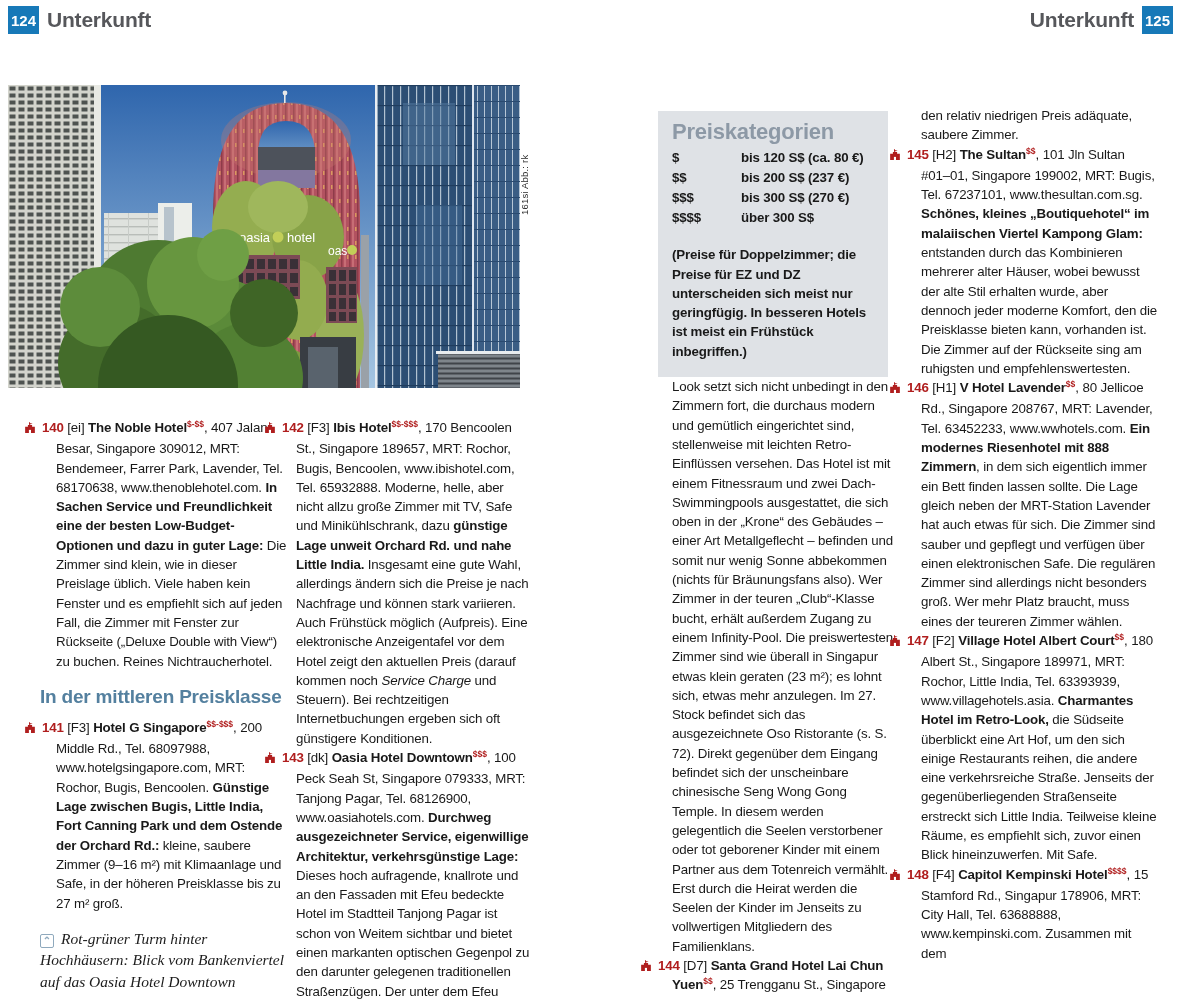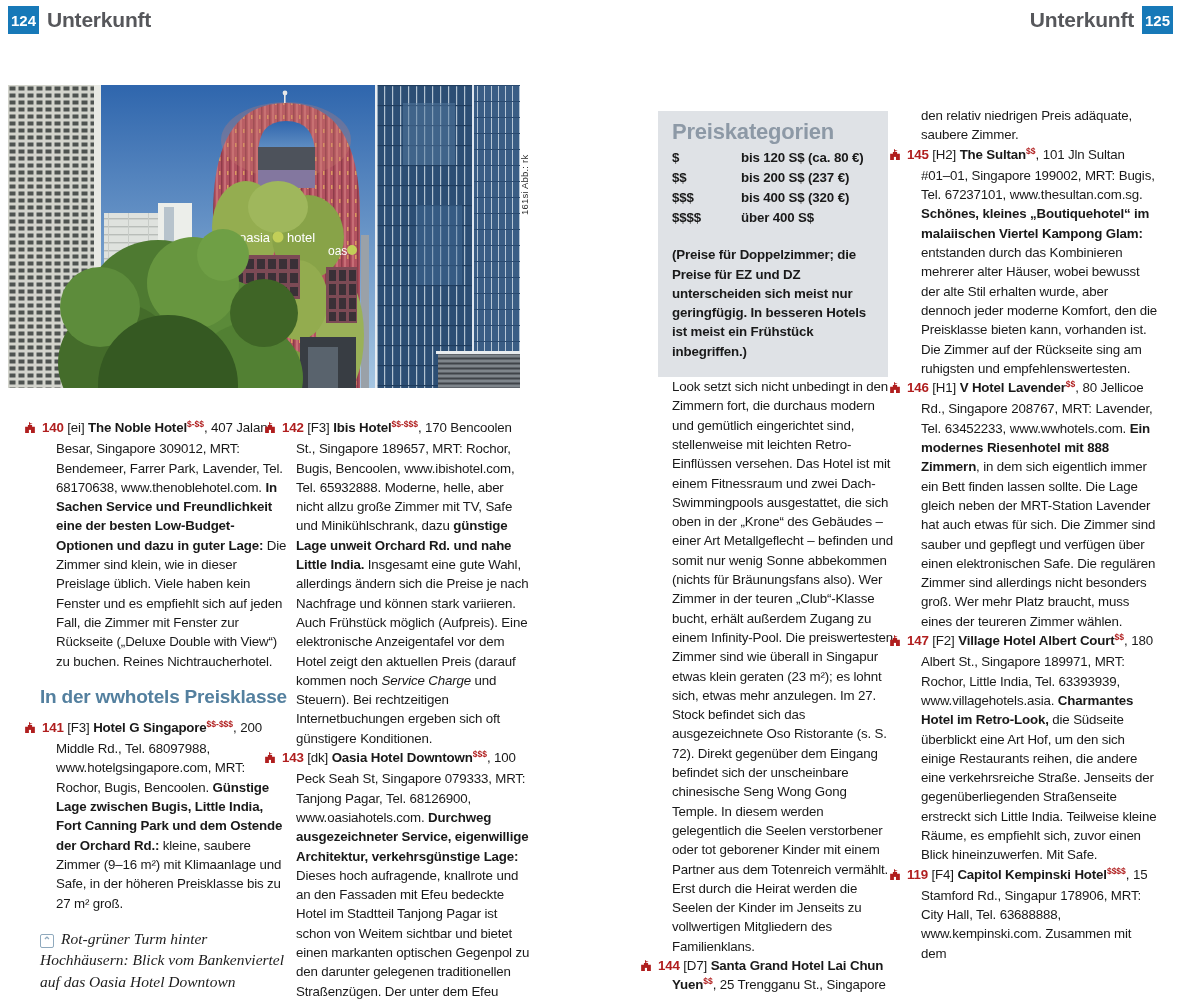--- a/index.html
+++ b/index.html
@@ -213,21 +213,21 @@
     </svg>
   </figure>
   <div class="photo-credit">161si Abb.: rk</div>
 
   <div class="col col-l1">
     <p class="entry"><span class="hicon-wrap"><svg viewBox="0 0 13 12" width="12" height="11" fill="#b01e1e">
             <path d="M5.4 0 h0.8 v1 l3.2 0.9 -3.2 0.9 v0.8 h-0.8 z"></path>
             <path d="M1.2 12 V5.2 h3 V3.4 h4.6 V5.2 h3 V12 Z"></path>
             <rect x="5.3" y="8.6" width="2.3" height="3.4" fill="#ffffff"></rect>
           </svg></span><span class="run-num">140</span><span class="run-reg"> [ei] </span><span class="run-b">The Noble Hotel</span><span class="run-sup">$-$$</span><span class="run-reg">, 407 Jalan Besar, Singapore 309012, MRT: Bendemeer, Farrer Park, Lavender, Tel. 68170638, www.thenoblehotel.com. </span><span class="run-b">In Sachen Service und Freundlichkeit eine der besten Low-Budget-Optionen und dazu in guter Lage:</span><span class="run-reg"> Die Zimmer sind klein, wie in dieser Preislage üblich. Viele haben kein Fenster und es empfiehlt sich auf jeden Fall, die Zimmer mit Fenster zur Rückseite („Deluxe Double with View“) zu buchen. Reines Nichtraucherhotel.</span></p>
-    <h2 class="section-heading">In der wwhotels Preisklasse</h2>
+    <h2 class="section-heading">In der mittleren Preisklasse</h2>
     <p class="entry"><span class="hicon-wrap"><svg viewBox="0 0 13 12" width="12" height="11" fill="#b01e1e">
             <path d="M5.4 0 h0.8 v1 l3.2 0.9 -3.2 0.9 v0.8 h-0.8 z"></path>
             <path d="M1.2 12 V5.2 h3 V3.4 h4.6 V5.2 h3 V12 Z"></path>
             <rect x="5.3" y="8.6" width="2.3" height="3.4" fill="#ffffff"></rect>
           </svg></span><span class="run-num">141</span><span class="run-reg"> [F3] </span><span class="run-b">Hotel G Singapore</span><span class="run-sup">$$-$$$</span><span class="run-reg">, 200 Middle Rd., Tel. 68097988, www.hotelgsingapore.com, MRT: Rochor, Bugis, Bencoolen. </span><span class="run-b">Günstige Lage zwischen Bugis, Little India, Fort Canning Park und dem Ostende der Orchard Rd.:</span><span class="run-reg"> kleine, saubere Zimmer (9–16 m²) mit Klimaanlage und Safe, in der höheren Preisklasse bis zu 27 m² groß.</span></p>
     <div class="caption">
       <span class="cap-icon">⌃</span><span class="cap-text">Rot-grüner Turm hinter Hochhäusern: Blick vom Bankenviertel auf das Oasia Hotel Downtown</span>
     </div>
   </div>
 
@@ -251,25 +251,25 @@
           <div class="price-row">
             <span class="price-sym">$</span>
             <span class="price-desc">bis 120 S$ (ca. 80 €)</span>
           </div>
           <div class="price-row">
             <span class="price-sym">$$</span>
             <span class="price-desc">bis 200 S$ (237 €)</span>
           </div>
           <div class="price-row">
             <span class="price-sym">$$$</span>
-            <span class="price-desc">bis 400 S$ (320 €)</span>
+            <span class="price-desc">bis 300 S$ (270 €)</span>
           </div>
           <div class="price-row">
             <span class="price-sym">$$$$</span>
-            <span class="price-desc">über 400 S$</span>
+            <span class="price-desc">über 300 S$</span>
           </div>
         </div>
       <p class="price-note">(Preise für Doppelzimmer; die Preise für EZ und DZ unterscheiden sich meist nur geringfügig. In besseren Hotels ist meist ein Frühstück inbegriffen.)</p>
     </aside>
     <p class="cont gap-top">Look setzt sich nicht unbedingt in den Zimmern fort, die durchaus modern und gemütlich eingerichtet sind, stellenweise mit leichten Retro-Einflüssen versehen. Das Hotel ist mit einem Fitnessraum und zwei Dach-Swimmingpools ausgestattet, die sich oben in der „Krone“ des Gebäudes – einer Art Metallgeflecht – befinden und somit nur wenig Sonne abbekommen (nichts für Bräunungsfans also). Wer Zimmer in der teuren „Club“-Klasse bucht, erhält außerdem Zugang zu einem Infinity-Pool. Die preiswertesten Zimmer sind wie überall in Singapur etwas klein geraten (23 m²); es lohnt sich, etwas mehr anzulegen. Im 27. Stock befindet sich das ausgezeichnete Oso Ristorante (s. S. 72). Direkt gegenüber dem Eingang befindet sich der unscheinbare chinesische Seng Wong Gong Temple. In diesem werden gelegentlich die Seelen verstorbener oder tot geborener Kinder mit einem Partner aus dem Totenreich vermählt. Erst durch die Heirat werden die Seelen der Kinder im Jenseits zu vollwertigen Mitgliedern des Familienklans.</p>
     <p class="entry"><span class="hicon-wrap"><svg viewBox="0 0 13 12" width="12" height="11" fill="#b01e1e">
             <path d="M5.4 0 h0.8 v1 l3.2 0.9 -3.2 0.9 v0.8 h-0.8 z"></path>
             <path d="M1.2 12 V5.2 h3 V3.4 h4.6 V5.2 h3 V12 Z"></path>
             <rect x="5.3" y="8.6" width="2.3" height="3.4" fill="#ffffff"></rect>
           </svg></span><span class="run-num">144</span><span class="run-reg"> [D7] </span><span class="run-b">Santa Grand Hotel Lai Chun Yuen</span><span class="run-sup">$$</span><span class="run-reg">, 25 Trengganu St., Singapore 058476, MRT: Chinatown, Tel. 648389940, www.santagrandhotels.com. Hotel der Santa-Grand-Kette, mitten im Herzen von Chinatown gelegen, mit vielen Restaurants und Hawker Centres in der unmittelbaren Umgebung. Für</span></p>
@@ -289,16 +289,16 @@
           </svg></span><span class="run-num">146</span><span class="run-reg"> [H1] </span><span class="run-b">V Hotel Lavender</span><span class="run-sup">$$</span><span class="run-reg">, 80 Jellicoe Rd., Singapore 208767, MRT: Lavender, Tel. 63452233, www.wwhotels.com. </span><span class="run-b">Ein modernes Riesenhotel mit 888 Zimmern</span><span class="run-reg">, in dem sich eigentlich immer ein Bett finden lassen sollte. Die Lage gleich neben der MRT-Station Lavender hat auch etwas für sich. Die Zimmer sind sauber und gepflegt und verfügen über einen elektronischen Safe. Die regulären Zimmer sind allerdings nicht besonders groß. Wer mehr Platz braucht, muss eines der teureren Zimmer wählen.</span></p>
     <p class="entry"><span class="hicon-wrap"><svg viewBox="0 0 13 12" width="12" height="11" fill="#b01e1e">
             <path d="M5.4 0 h0.8 v1 l3.2 0.9 -3.2 0.9 v0.8 h-0.8 z"></path>
             <path d="M1.2 12 V5.2 h3 V3.4 h4.6 V5.2 h3 V12 Z"></path>
             <rect x="5.3" y="8.6" width="2.3" height="3.4" fill="#ffffff"></rect>
           </svg></span><span class="run-num">147</span><span class="run-reg"> [F2] </span><span class="run-b">Village Hotel Albert Court</span><span class="run-sup">$$</span><span class="run-reg">, 180 Albert St., Singapore 189971, MRT: Rochor, Little India, Tel. 63393939, www.villagehotels.asia. </span><span class="run-b">Charmantes Hotel im Retro-Look,</span><span class="run-reg"> die Südseite überblickt eine Art Hof, um den sich einige Restaurants reihen, die andere eine verkehrsreiche Straße. Jenseits der gegenüberliegenden Straßenseite erstreckt sich Little India. Teilweise kleine Räume, es empfiehlt sich, zuvor einen Blick hineinzuwerfen. Mit Safe.</span></p>
     <p class="entry"><span class="hicon-wrap"><svg viewBox="0 0 13 12" width="12" height="11" fill="#b01e1e">
             <path d="M5.4 0 h0.8 v1 l3.2 0.9 -3.2 0.9 v0.8 h-0.8 z"></path>
             <path d="M1.2 12 V5.2 h3 V3.4 h4.6 V5.2 h3 V12 Z"></path>
             <rect x="5.3" y="8.6" width="2.3" height="3.4" fill="#ffffff"></rect>
-          </svg></span><span class="run-num">119</span><span class="run-reg"> [F4] </span><span class="run-b">Capitol Kempinski Hotel</span><span class="run-sup">$$$$</span><span class="run-reg">, 15 Stamford Rd., Singapur 178906, MRT: City Hall, Tel. 63688888, www.kempinski.com. Zusammen mit dem</span></p>
+          </svg></span><span class="run-num">148</span><span class="run-reg"> [F4] </span><span class="run-b">Capitol Kempinski Hotel</span><span class="run-sup">$$$$</span><span class="run-reg">, 15 Stamford Rd., Singapur 178906, MRT: City Hall, Tel. 63688888, www.kempinski.com. Zusammen mit dem</span></p>
   </div>
 
 </div>
 
 </body></html>

